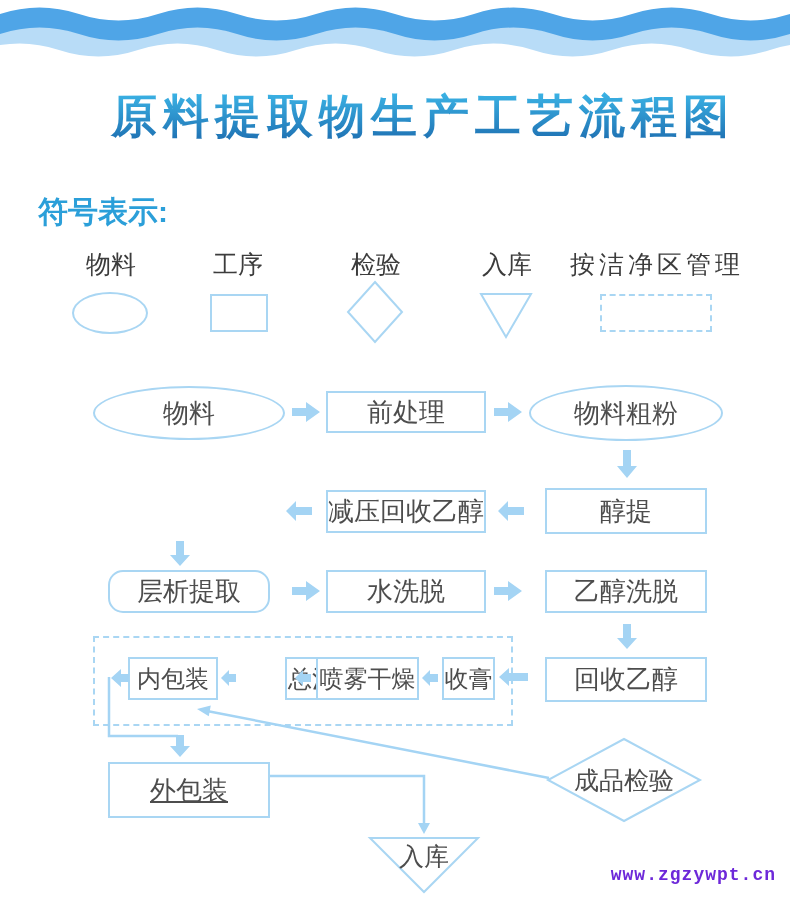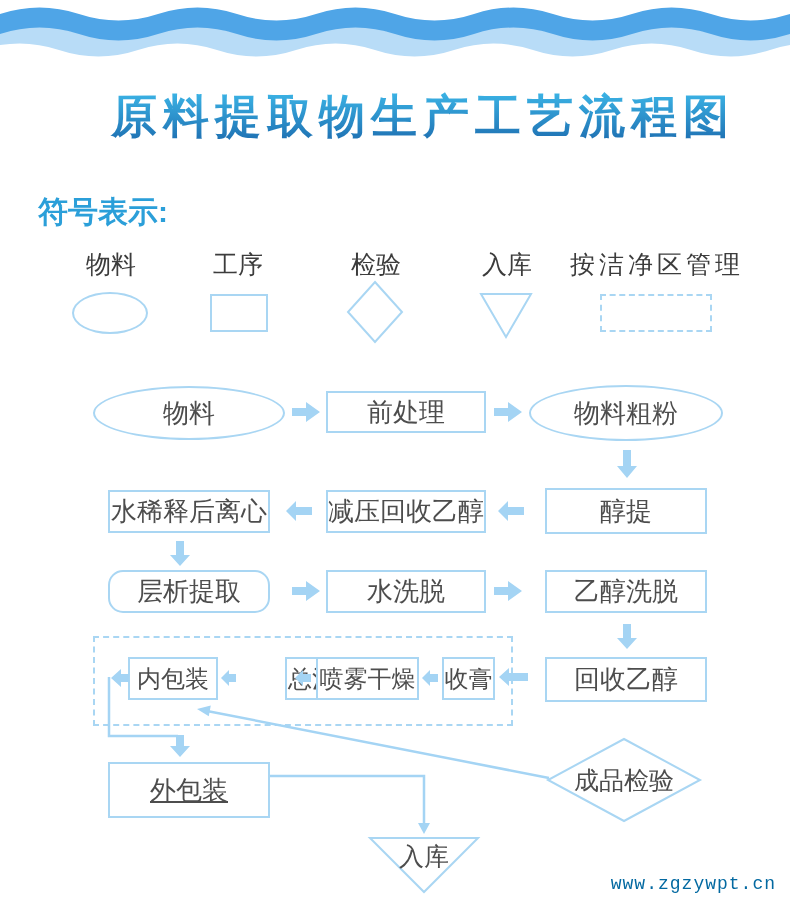--- a/index.html
+++ b/index.html
@@ -33,22 +33,22 @@
     color:#4d4d4d;font-size:26px;white-space:nowrap;
   }
   .node.ellipse{border-radius:50%;}
   .node.small{font-size:24px;}
   .plain-label{
     position:absolute;display:flex;align-items:center;justify-content:center;
     color:#4d4d4d;font-size:25px;white-space:nowrap;
   }
   #overlay{position:absolute;left:0;top:0;pointer-events:none;}
   #watermark{
-    position:absolute;right:14px;bottom:16px;font-size:18px;font-weight:normal;
-    color:#0369a1;font-family:"Liberation Mono","DejaVu Sans Mono",monospace;letter-spacing:1px;
+    position:absolute;right:14px;bottom:25px;font-size:18px;font-weight:bold;
+    color:#6d28d9;font-family:"Liberation Mono","DejaVu Sans Mono",monospace;letter-spacing:1px;
   }
 </style>
 </head>
 <body>
 
 <div id="stage">
 
   <svg id="wave" width="790" height="70" viewBox="0 0 790 70">
     <path fill="#b8dcf7" d="M-20,28 Q19.5,15 59,28 T138,28 T217,28 T296,28 T375,28 T454,28 T533,28 T612,28 T691,28 T770,28 T849,28
          L849,50 Q809.5,37 770,50 T691,50 T612,50 T533,50 T454,50 T375,50 T296,50 T217,50 T138,50 T59,50 T-20,50 Z"></path>
@@ -69,21 +69,20 @@
   <div class="shape ellipse" style="left:72px;top:292px;width:76px;height:42px;"></div>
   <div class="shape" style="left:210px;top:294px;width:58px;height:38px;"></div>
   <div class="shape dashed" style="left:600px;top:294px;width:112px;height:38px;"></div>
 
   <div class="shape dashed" style="left:93px;top:636px;width:420px;height:90px;"></div>
 
   <div class="node ellipse" style="left:93px;top:386px;width:192px;height:54px;">物料</div>
   <div class="node" style="left:326px;top:391px;width:160px;height:42px;">前处理</div>
   <div class="node ellipse" style="left:529px;top:385px;width:194px;height:56px;">物料粗粉</div>
 
-  <div class="node" style="left:108px;top:490px;width:162px;height:43px;">水稀释后离心</div>
   <div class="node" style="left:326px;top:490px;width:160px;height:43px;">减压回收乙醇</div>
   <div class="node" style="left:545px;top:488px;width:162px;height:46px;">醇提</div>
 
   <div class="node" style="left:108px;top:570px;width:162px;height:43px;border-radius:15px;">层析提取</div>
   <div class="node" style="left:326px;top:570px;width:160px;height:43px;">水洗脱</div>
   <div class="node" style="left:545px;top:570px;width:162px;height:43px;">乙醇洗脱</div>
 
   <div class="node small" style="left:128px;top:657px;width:90px;height:43px;">内包装</div>
   <div class="node small" style="left:238px;top:657px;width:54px;height:43px;margin-left:47px;">总混</div>
   <div class="node small" style="left:316px;top:657px;width:103px;height:43px;">喷雾干燥</div>

